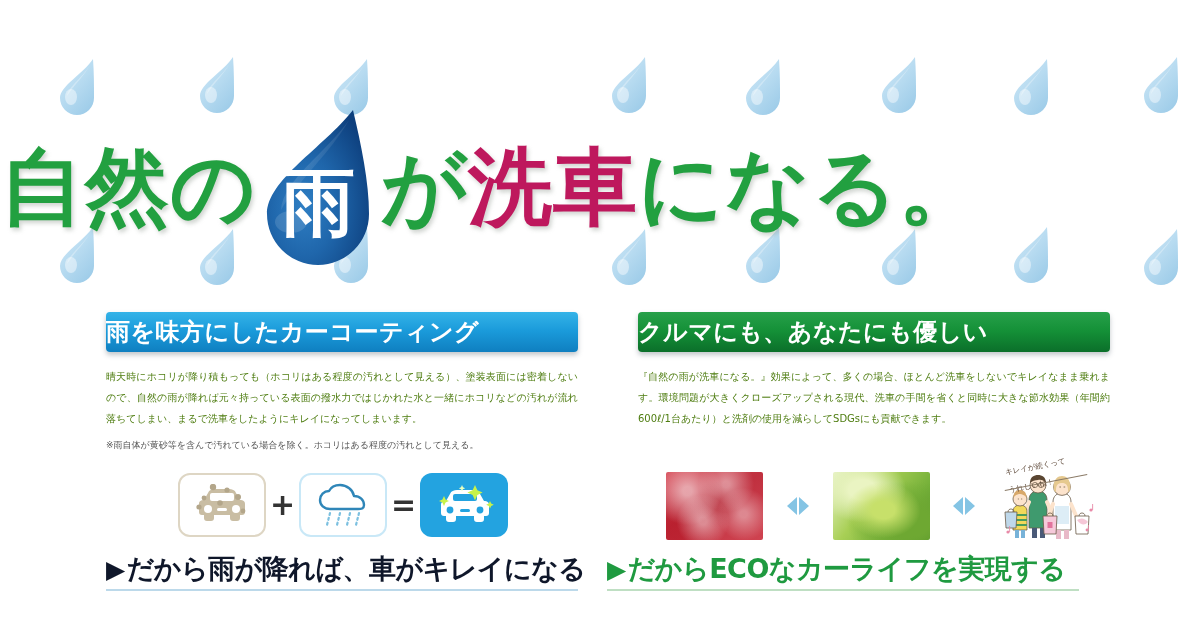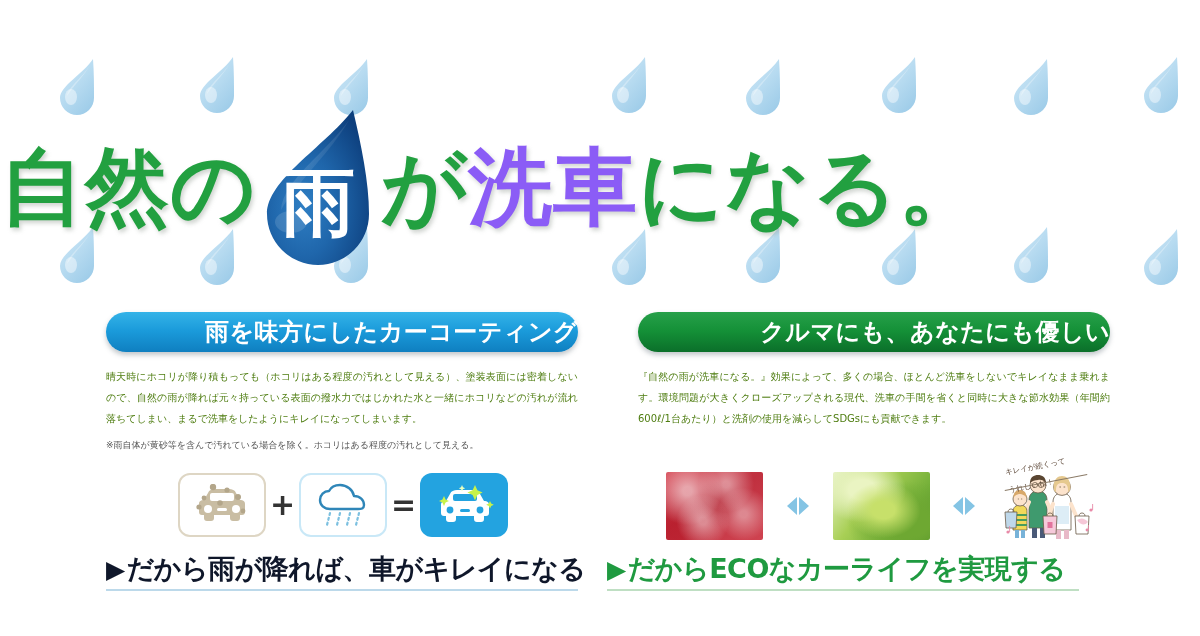--- a/index.html
+++ b/index.html
@@ -48,21 +48,21 @@
     font-family: "DejaVu Sans", "Liberation Sans", sans-serif;
     font-size: 84px;
     font-weight: bold;
     line-height: 108px;
     letter-spacing: 1px;
     display: inline-block;
     vertical-align: middle;
     text-shadow: 2px 3px 4px rgba(140,150,140,0.40);
   }
   .hl-green { color: #22a040; }
-  .hl-blue  { color: #8b5cf6; }
+  .hl-blue  { color: #be185d; }
 
   
   #big-drop {
     position: relative;
     display: inline-block;
     vertical-align: middle;
     width: 122px;
     height: 166px;
     margin: 0 2px 0 0;
   }
@@ -86,22 +86,22 @@
     top: 312px;
     width: 472px;
   }
   #column-left  { left: 106px; }
   #column-right { left: 638px; }
 
   .banner {
     position: relative;
     width: 472px;
     height: 40px;
-    border-radius: 20px;
-    text-align: right;
+    border-radius: 4px;
+    text-align: left;
     box-shadow: 0 3px 5px rgba(120,130,140,0.45);
   }
   .banner-label {
     display: block;
     font-family: "DejaVu Sans", "Liberation Sans", sans-serif;
     font-size: 24px;
     font-weight: bold;
     line-height: 40px;
     color: #ffffff;
     letter-spacing: 0.5px;

